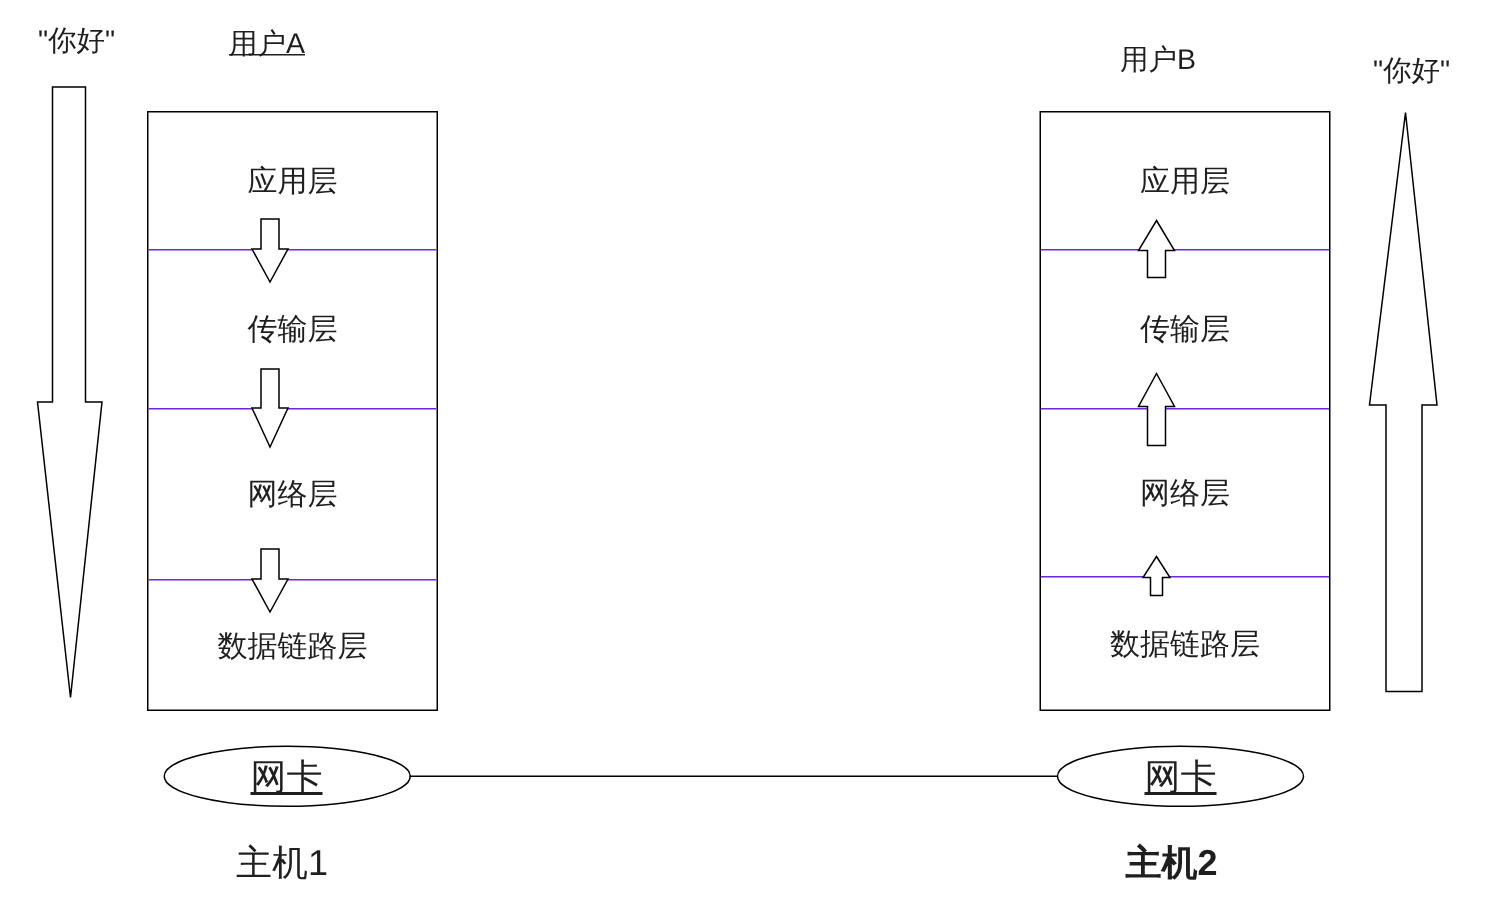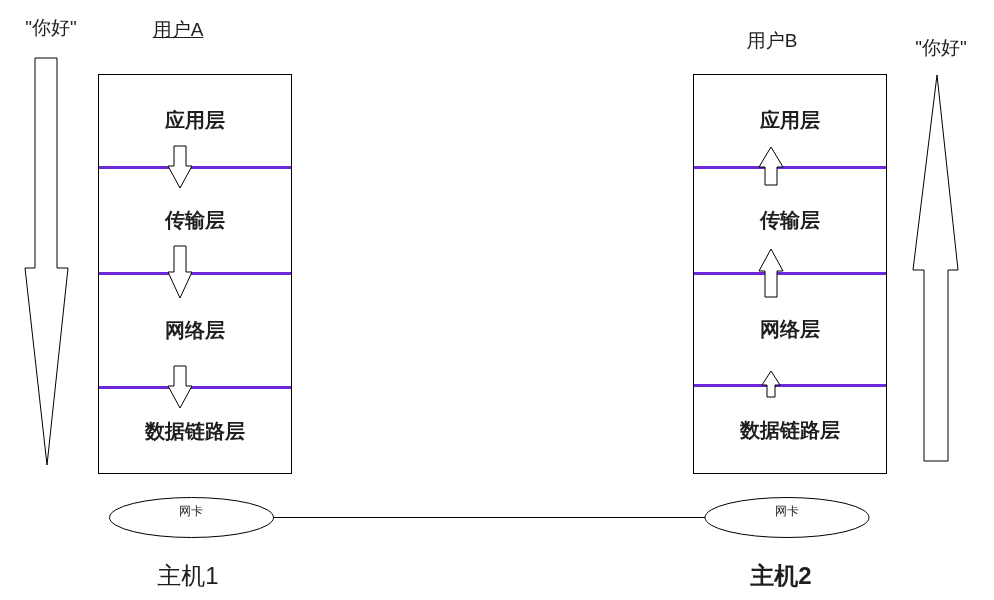--- a/index.html
+++ b/index.html
@@ -19,39 +19,38 @@
   .label {
     position: absolute;
     text-align: center;
     color: #1f1f1f;
     white-space: nowrap;
     line-height: 1.15;
   }
   .title-label { font-size: 19px; }
   .msg-label   { font-size: 19px; }
   .host-label  { font-size: 24px; }
-  .nic-label   { font-size: 12px; }
+  .nic-label   { font-size: 24px; text-decoration: underline; }
   .stack {
     position: absolute;
     width: 194px;
     height: 400px;
     border: 1px solid #000000;
     background: #ffffff;
     box-sizing: border-box;
     display: flex;
     flex-direction: column;
   }
   .layer-row {
     box-sizing: border-box;
     display: flex;
     align-items: center;
     justify-content: center;
-    font-weight: bold;
   }
-  .layer-row + .layer-row { border-top: 3px solid #6d28d9; }
+  .layer-row + .layer-row { border-top: 1px solid #6d28d9; }
   .layer-label { font-size: 20px; }
   svg.shape { position: absolute; overflow: visible; }
   svg.shape polygon, svg.shape ellipse {
     fill: #ffffff;
     stroke: #000000;
     stroke-width: 1;
   }
   svg.shape ellipse { fill: none; }
   .link-line {
     position: absolute;

